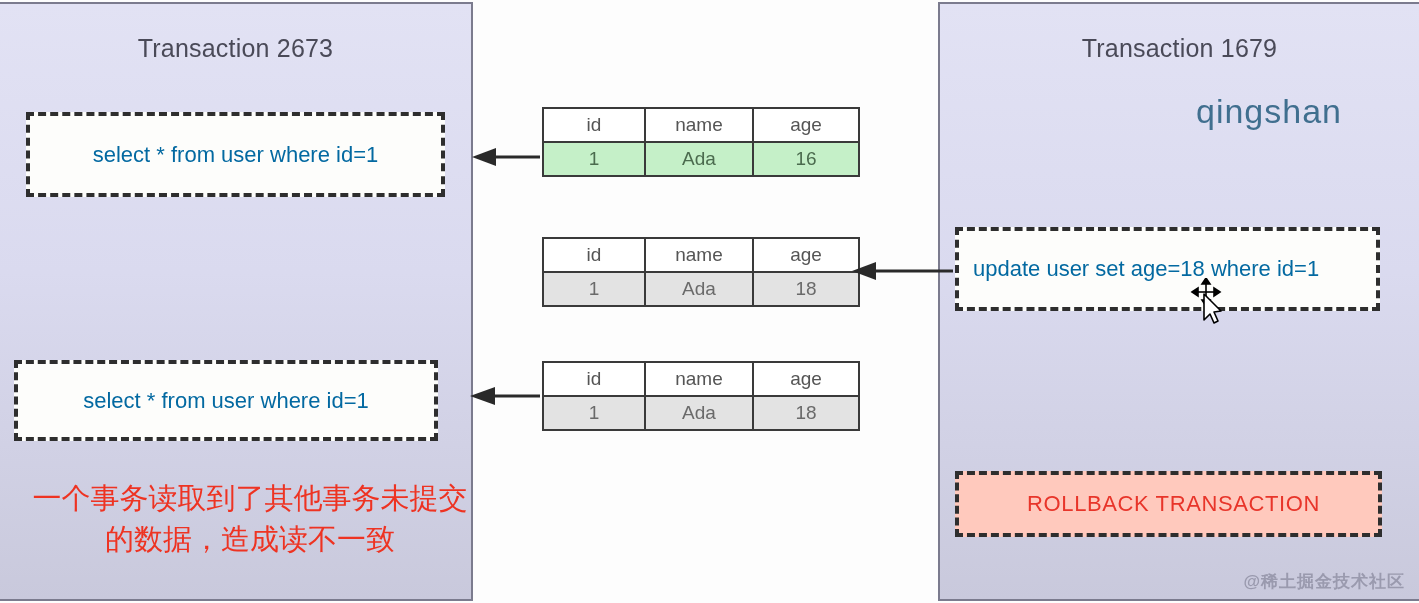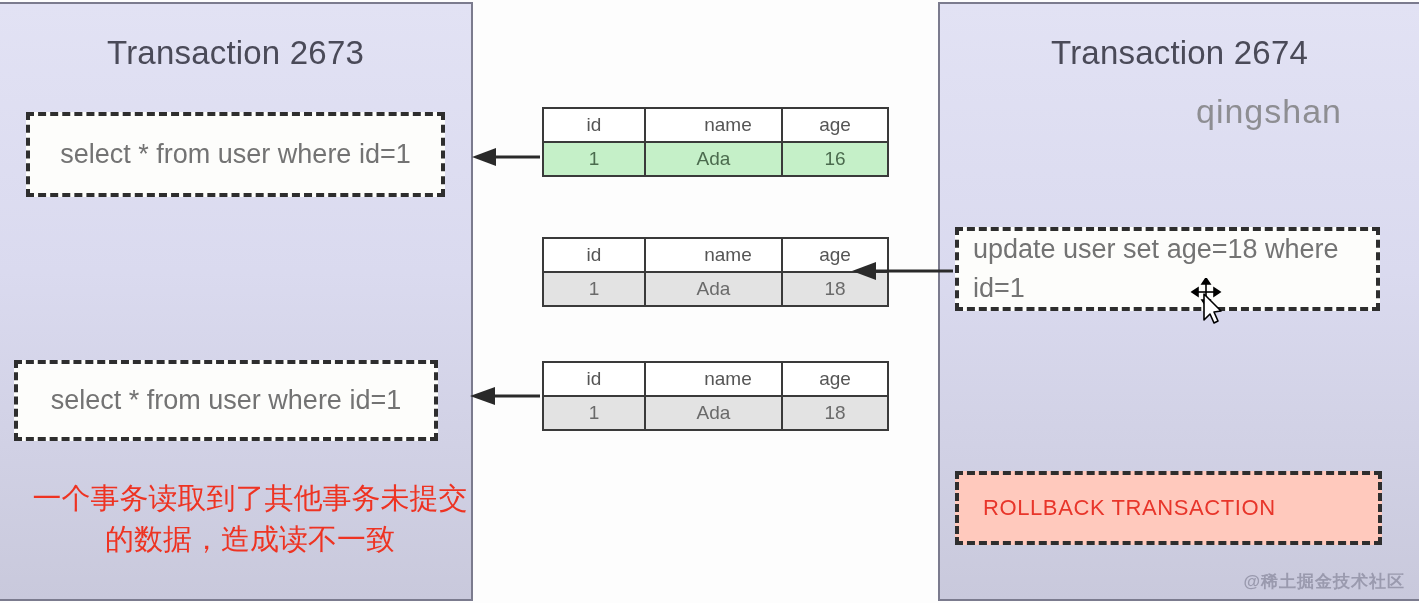--- a/index.html
+++ b/index.html
@@ -28,32 +28,32 @@
   }
   #panel-left  { left: 0px;   top: 2px;  width: 473px; height: 599px; border-left: none; }
   #panel-right { left: 938px; top: 2px;  width: 481px; height: 599px; border-right: none; }
 
   .txn-title {
     position: absolute;
     left: 0;
     right: 0;
     top: 30px;
     text-align: center;
-    font-size: 33px;
+    font-size: 25px;
     color: #4a4a58;
     letter-spacing: 0.2px;
   }
 
   
   .wm-qingshan {
     position: absolute;
     left: 1196px;
     top: 92px;
     font-size: 34px;
-    color: #737373;
+    color: #0c4a6e;
     opacity: 0.75;
     letter-spacing: 1px;
     pointer-events: none;
   }
   .wm-juejin {
     position: absolute;
     right: 14px;
     bottom: 10px;
     font-size: 17px;
     color: #9a9aae;
@@ -63,35 +63,35 @@
   }
 
   
   .stmt-box {
     position: absolute;
     box-sizing: border-box;
     border: 4px dashed #2e2e2e;
     background: #fdfdfb;
     display: flex;
     align-items: center;
-    font-size: 27px;
-    color: #737373;
+    font-size: 22px;
+    color: #0369a1;
     padding: 0 14px;
     line-height: 1.45;
   }
   #stmt-select-1 { left: 26px;  top: 112px; width: 419px; height: 85px; justify-content: center; }
   #stmt-select-2 { left: 14px;  top: 360px; width: 424px; height: 81px; justify-content: center; }
   #stmt-update   { left: 955px; top: 227px; width: 425px; height: 84px; justify-content: flex-start; }
   #stmt-rollback {
-    left: 955px; top: 471px; width: 427px; height: 74px;
+    left: 955px; top: 471px; width: 427px; height: 66px;
     background: #ffc9bd;
     color: #e8352a;
     font-size: 22px;
     letter-spacing: 0.6px;
-    justify-content: flex-start;
+    justify-content: center;
     padding-left: 24px;
   }
 
   
   #conclusion {
     position: absolute;
     left: 22px;
     top: 478px;
     width: 456px;
     text-align: center;
@@ -110,21 +110,21 @@
   }
   .data-table td {
     border: 2px solid #3a3a3a;
     text-align: center;
     font-size: 19px;
     color: #555555;
     height: 32px;
     padding: 0;
   }
   .data-table .col-id   { width: 100px; }
-  .data-table .col-name { width: 106px; padding-left: 29px; }
+  .data-table .col-name { width: 106px; }
   .data-table .col-age  { width: 104px; }
   .data-table tr.head td { background: #ffffff; margin-left: 11px; }
   .data-table tr.row-green td { background: #c5f0c8; color: #4b6b4e; }
   .data-table tr.row-gray  td { background: #e3e3e3; color: #6a6a6a; }
 
   #table-1 { left: 542px; top: 107px; }
   #table-2 { left: 542px; top: 237px; }
   #table-3 { left: 542px; top: 361px; }
 
   
@@ -147,21 +147,21 @@
 </head>
 <body>
 
 <div id="canvas">
 
   <div class="txn-panel" id="panel-left">
     <div class="txn-title">Transaction 2673</div>
   </div>
 
   <div class="txn-panel" id="panel-right">
-    <div class="txn-title">Transaction 2674</div>
+    <div class="txn-title">Transaction 1679</div>
   </div>
 
   <div class="wm-qingshan">qingshan</div>
   <div class="wm-juejin">@稀土掘金技术社区</div>
 
   <div class="stmt-box" id="stmt-select-1">
     <span>select * from user where id=1</span>
   </div>
 
   <div class="stmt-box" id="stmt-select-2">

